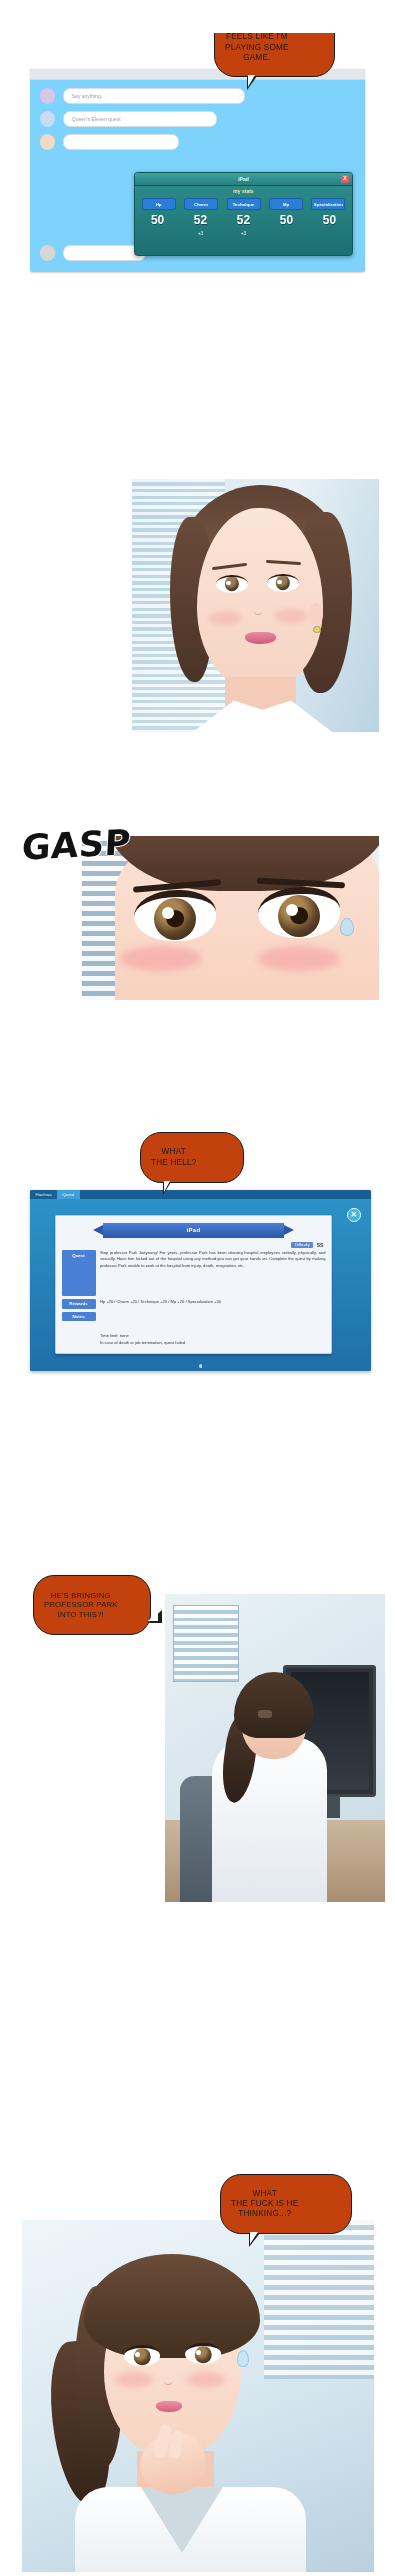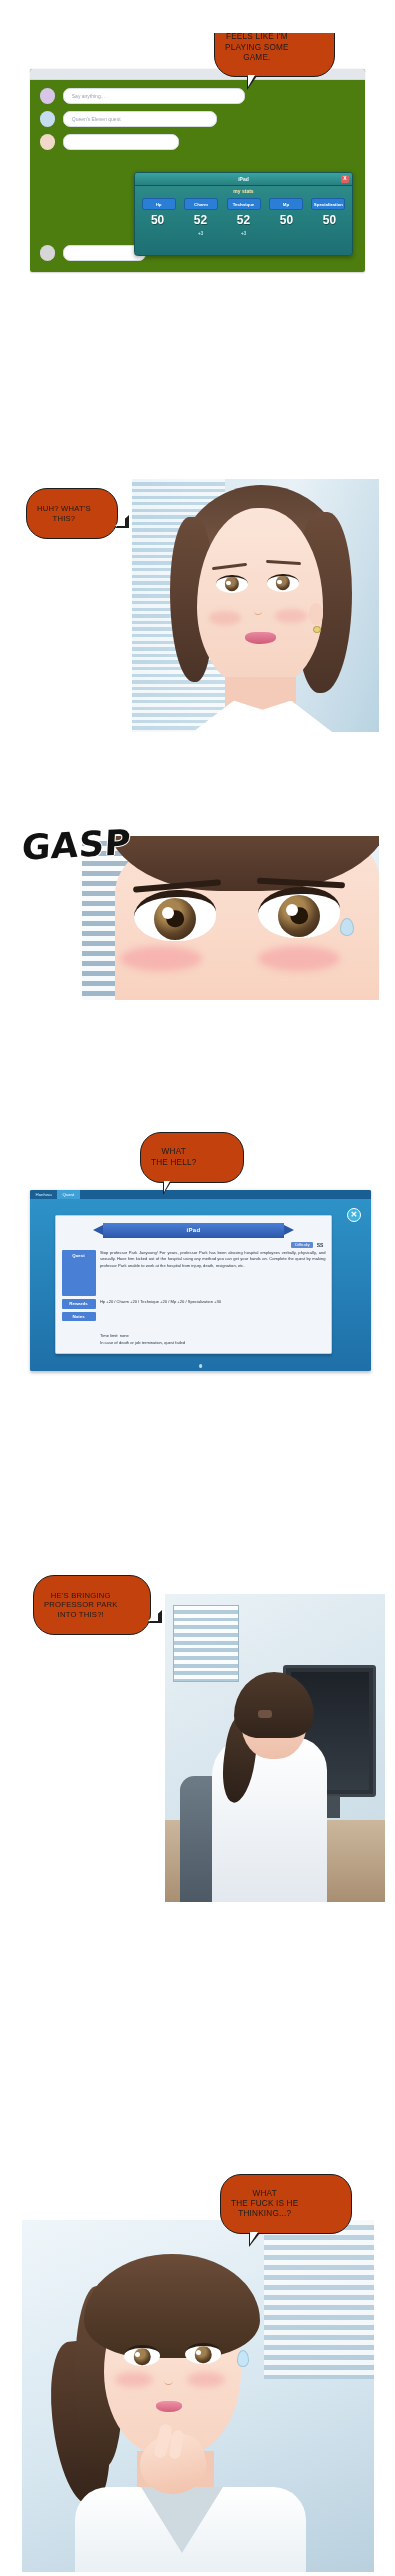--- a/index.html
+++ b/index.html
@@ -49,21 +49,21 @@
     position: absolute;
     left: 0; top: 33px;
     width: 396px; height: 264px;
     background: #ffffff;
     overflow: hidden;
   }
   .chatwin {
     position: absolute;
     left: 30px; top: 36px;
     width: 335px; height: 203px;
-    background: #4d7c0f;
+    background: #7dd3fc;
     border-radius: 2.2px;
     overflow: hidden;
     box-shadow: 0 0.5px 1.6px rgba(0,0,0,.18);
   }
   .chat-top {
     height: 10px;
     background: #e3e7ec;
     border-bottom: 0.5px solid #d4d9e0;
   }
   .chat-body { position: relative; height: 193px; }
@@ -760,26 +760,20 @@
 
       <div class="p2-nose"></div>
       <div class="p2-lip"></div>
       <div class="p2-blush" style="left:77px; top:132px;"></div>
       <div class="p2-blush" style="left:143px; top:130px;"></div>
 
       <div class="p2-neck"></div>
       <div class="p2-collar"></div>
     </div>
 
-    <div class="bubble" style="left:26px; top:15.4px; width:92px; height:51px; font-size:7.7px; white-space:pre-line;">
-      <span class="bubbletext">HUH? WHAT'S
-THIS?</span>
-      <span class="tail" style="right:-12px; bottom:10px; border-width:0 0 13px 14.3px; border-style:solid; border-color:transparent transparent #1d1d1d transparent;"></span>
-      <span class="tail" style="right:-7.7px; bottom:12px; border-width:0 0 10px 10.4px; border-style:solid; border-color:transparent transparent #ffffff transparent;"></span>
-    </div>
   </div>
 
   <div class="panel3">
     <div class="art3">
       <div class="p3-blinds"></div>
       <div class="p3-skin"></div>
       <div class="p3-hair"></div>
 
       <div class="p3-lash" style="left:51px; top:47px; width:88px; transform:rotate(-5deg);"></div>
       <div class="p3-lash" style="left:175px; top:44px; width:88px; transform:rotate(3deg);"></div>

